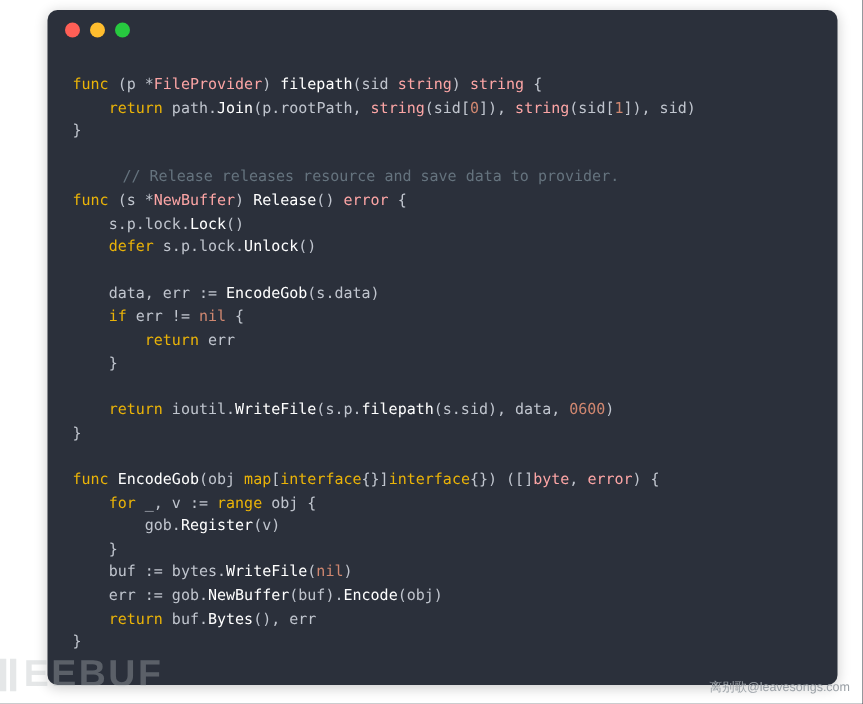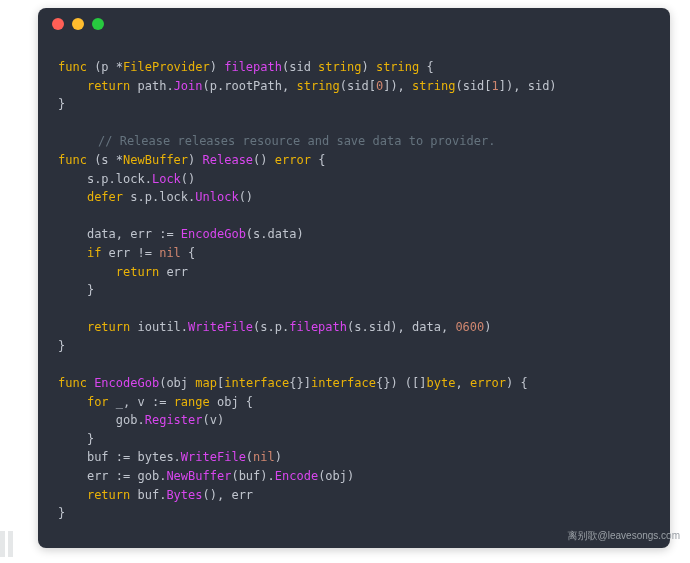--- a/index.html
+++ b/index.html
@@ -37,22 +37,22 @@
   .dot.yellow { background: #ffbd2e; }
   .dot.green { background: #27c93f; }
   .code {
     padding: 18px 20px 20px 20px;
     font-size: 12px;
     line-height: 1.55;
     color: #c0c5ce;
     white-space: pre;
   }
   .kw { color: #eab308; }
-  .fn { color: #d946ef; }
-  .typ { color: #eab308; }
+  .fn { color: #ffffff; }
+  .typ { color: #fca5a5; }
   .num { color: #d08770; }
   .cmt { color: #65737e; margin-left: 40px; }
   .watermark-left {
     position: absolute;
     left: 0;
     bottom: 6px;
     font-family: Arial, sans-serif;
     font-size: 30px;
     font-weight: 900;
     letter-spacing: 2px;
@@ -67,21 +67,21 @@
     margin-right: 4px;
   }
   .watermark-left .bar {
     width: 5px;
     height: 26px;
     background: rgba(180,185,190,0.35);
   }
   .watermark-right {
     position: absolute;
     right: 10px;
-    bottom: 20px;
+    bottom: 6px;
     font-family: Arial, sans-serif;
     font-size: 10px;
     color: #9aa0a6;
   }
 </style>
 </head>
 <body>
 
 <div class="window">
   <div class="titlebar">
@@ -114,14 +114,15 @@
 <span>    </span><span>err := gob.</span><span class="fn">NewBuffer</span><span>(buf).</span><span class="fn">Encode</span><span>(obj)</span>
 <span>    </span><span class="kw">return</span><span> buf.</span><span class="fn">Bytes</span><span>(), err</span>
 <span>}</span></div>
 </div>
 
 <div class="watermark-left">
   <span class="bars">
     <span class="bar"></span>
       <span class="bar"></span>
   </span>
+  <span>EEBUF</span>
 </div>
 <div class="watermark-right">离别歌@leavesongs.com</div>
 
 </body></html>

